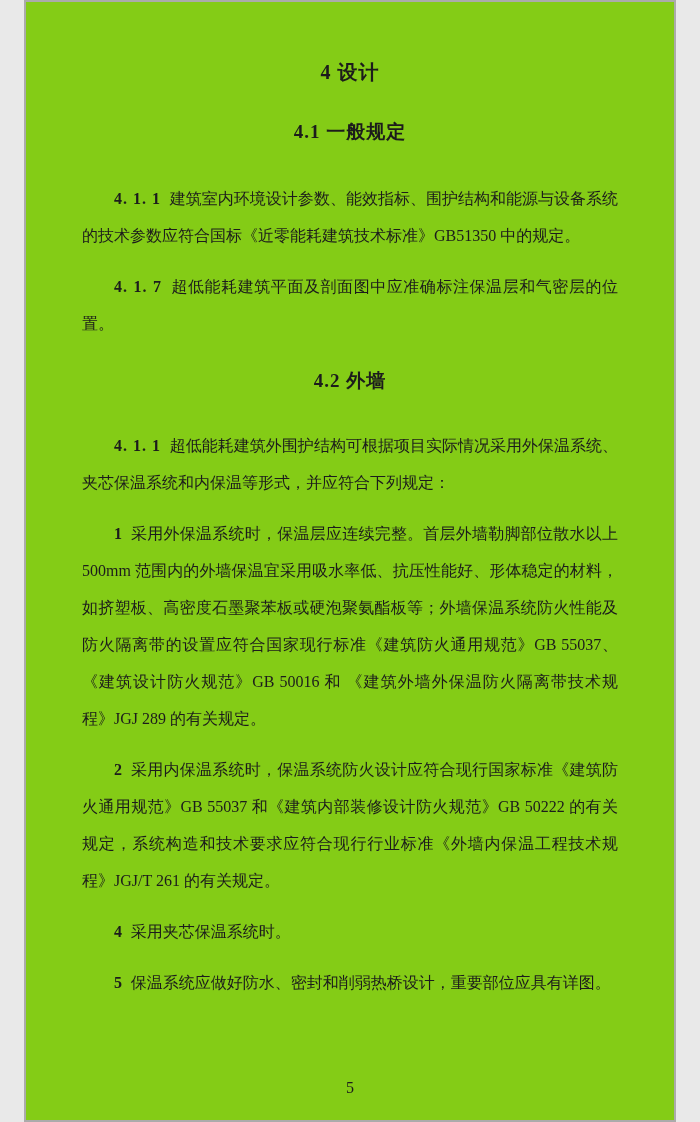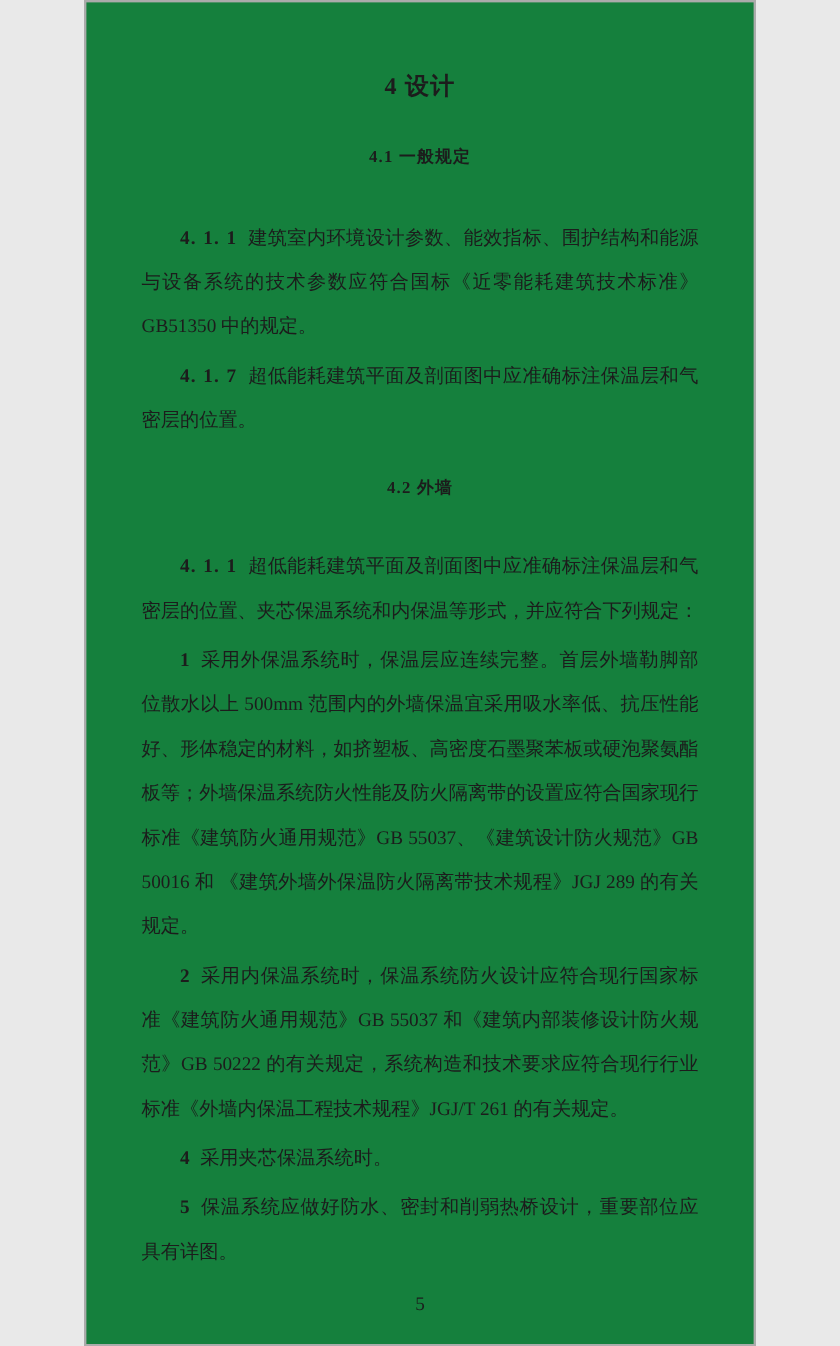--- a/index.html
+++ b/index.html
@@ -2,56 +2,56 @@
 <html><head>
 <meta charset="utf-8">
 <style>
   html, body {
     margin: 0;
     padding: 0;
     background: #e9e9e9;
   }
   .page {
     box-sizing: border-box;
-    width: 560px;
+    width: 652px;
     height: 1122px;
     margin: 0 auto;
-    background: #15803d;
+    background: #84cc16;
     border: 2px solid #ababab;
     position: relative;
     font-family: "Liberation Serif", "DejaVu Serif", serif;
     color: #1c1c1c;
     font-size: 16px;
     line-height: 37px;
     padding: 40px 42px 0 42px;
     overflow: hidden;
   }
   .chapter-title {
     font-size: 20px;
     font-weight: bold;
     text-align: center;
     margin: 12px 0 0 0;
     line-height: 37px;
     letter-spacing: 1px;
   }
   .section-heading {
-    font-size: 14px;
+    font-size: 19px;
     font-weight: bold;
     text-align: center;
     line-height: 37px;
     letter-spacing: 1px;
   }
   .section-heading.first {
     margin: 22px 0 30px 0;
   }
   .section-heading.second {
     margin: 20px 0 28px 0;
   }
   p.clause, p.item {
-    margin: 4px;
+    margin: 14px;
     text-indent: 2em;
     text-align: justify;
   }
   .num {
     font-weight: bold;
     margin-right: 0.55em;
     letter-spacing: 1px;
   }
   .item .num {
     letter-spacing: 0;
@@ -75,21 +75,21 @@
 
   <h2 class="section-heading first">4.1 一般规定</h2>
 
   <p class="clause"><span class="num">4. 1. 1</span><span class="txt">建筑室内环境设计参数、能效指标、围护结构和能源与设备系统的技术参数应符合国标《近零能耗建筑技术标准》GB51350 中的规定。</span></p>
 
   <p class="clause"><span class="num">4. 1. 7</span><span class="txt">超低能耗建筑平面及剖面图中应准确标注保温层和气密层的位置。</span></p>
 
 
   <h2 class="section-heading second">4.2 外墙</h2>
 
-  <p class="clause"><span class="num">4. 1. 1</span><span class="txt">超低能耗建筑平面及剖面图中应准确标注保温层和气密层的位置、夹芯保温系统和内保温等形式，并应符合下列规定：</span></p>
+  <p class="clause"><span class="num">4. 1. 1</span><span class="txt">超低能耗建筑外围护结构可根据项目实际情况采用外保温系统、夹芯保温系统和内保温等形式，并应符合下列规定：</span></p>
 
   <p class="item"><span class="num">1</span><span class="txt">采用外保温系统时，保温层应连续完整。首层外墙勒脚部位散水以上 500mm 范围内的外墙保温宜采用吸水率低、抗压性能好、形体稳定的材料，如挤塑板、高密度石墨聚苯板或硬泡聚氨酯板等；外墙保温系统防火性能及防火隔离带的设置应符合国家现行标准《建筑防火通用规范》GB 55037、《建筑设计防火规范》GB 50016 和 《建筑外墙外保温防火隔离带技术规程》JGJ 289 的有关规定。</span></p>
 
   <p class="item"><span class="num">2</span><span class="txt">采用内保温系统时，保温系统防火设计应符合现行国家标准《建筑防火通用规范》GB 55037 和《建筑内部装修设计防火规范》GB 50222 的有关规定，系统构造和技术要求应符合现行行业标准《外墙内保温工程技术规程》JGJ/T 261 的有关规定。</span></p>
 
 
   <p class="item"><span class="num">4</span><span class="txt">采用夹芯保温系统时。</span></p>
 
   <p class="item"><span class="num">5</span><span class="txt">保温系统应做好防水、密封和削弱热桥设计，重要部位应具有详图。</span></p>
 

